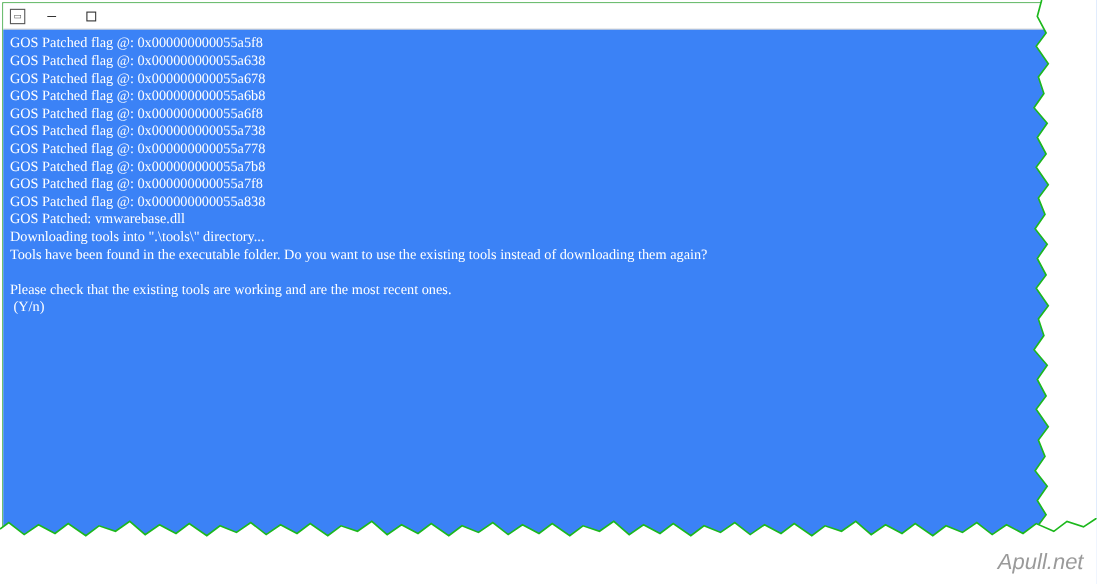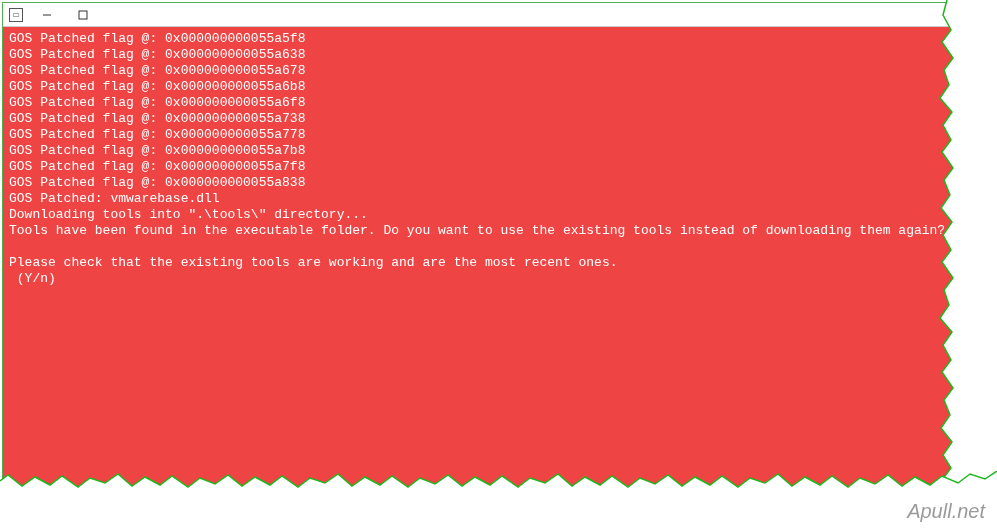--- a/index.html
+++ b/index.html
@@ -64,23 +64,23 @@
       font-size: 12px;
       color: #333;
       cursor: pointer;
     }
     .win-btn svg {
       width: 10px;
       height: 10px;
     }
     .console {
       flex: 1;
-      background: #ef4444;
+      background: #3b82f6;
       color: #ffffff;
-      font-family: Liberation Mono, monospace;
+      font-family: Liberation Serif, serif;
       font-size: 13px;
       line-height: 16px;
       padding: 4px 6px;
       white-space: pre;
       overflow: hidden;
     }
     .watermark {
       position: absolute;
       right: 12px;
       bottom: 8px;

